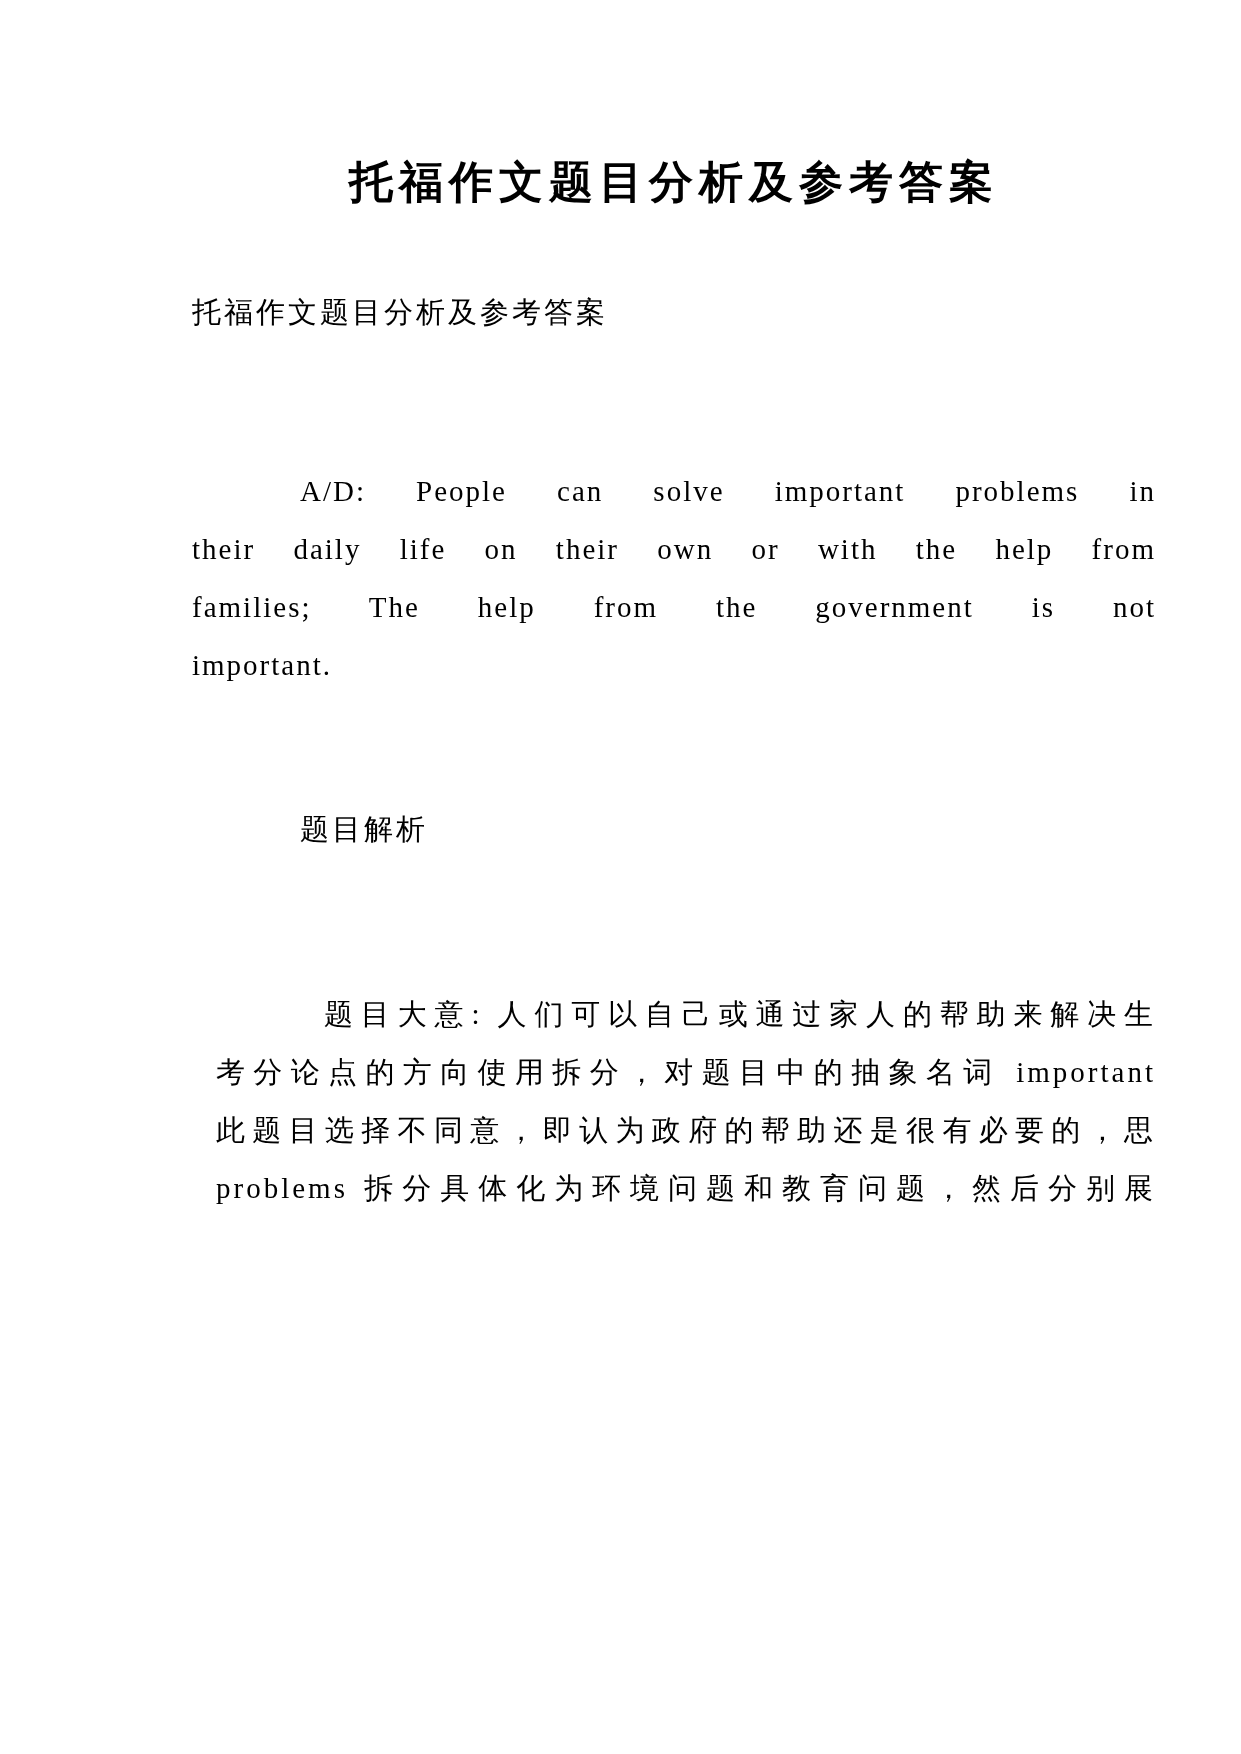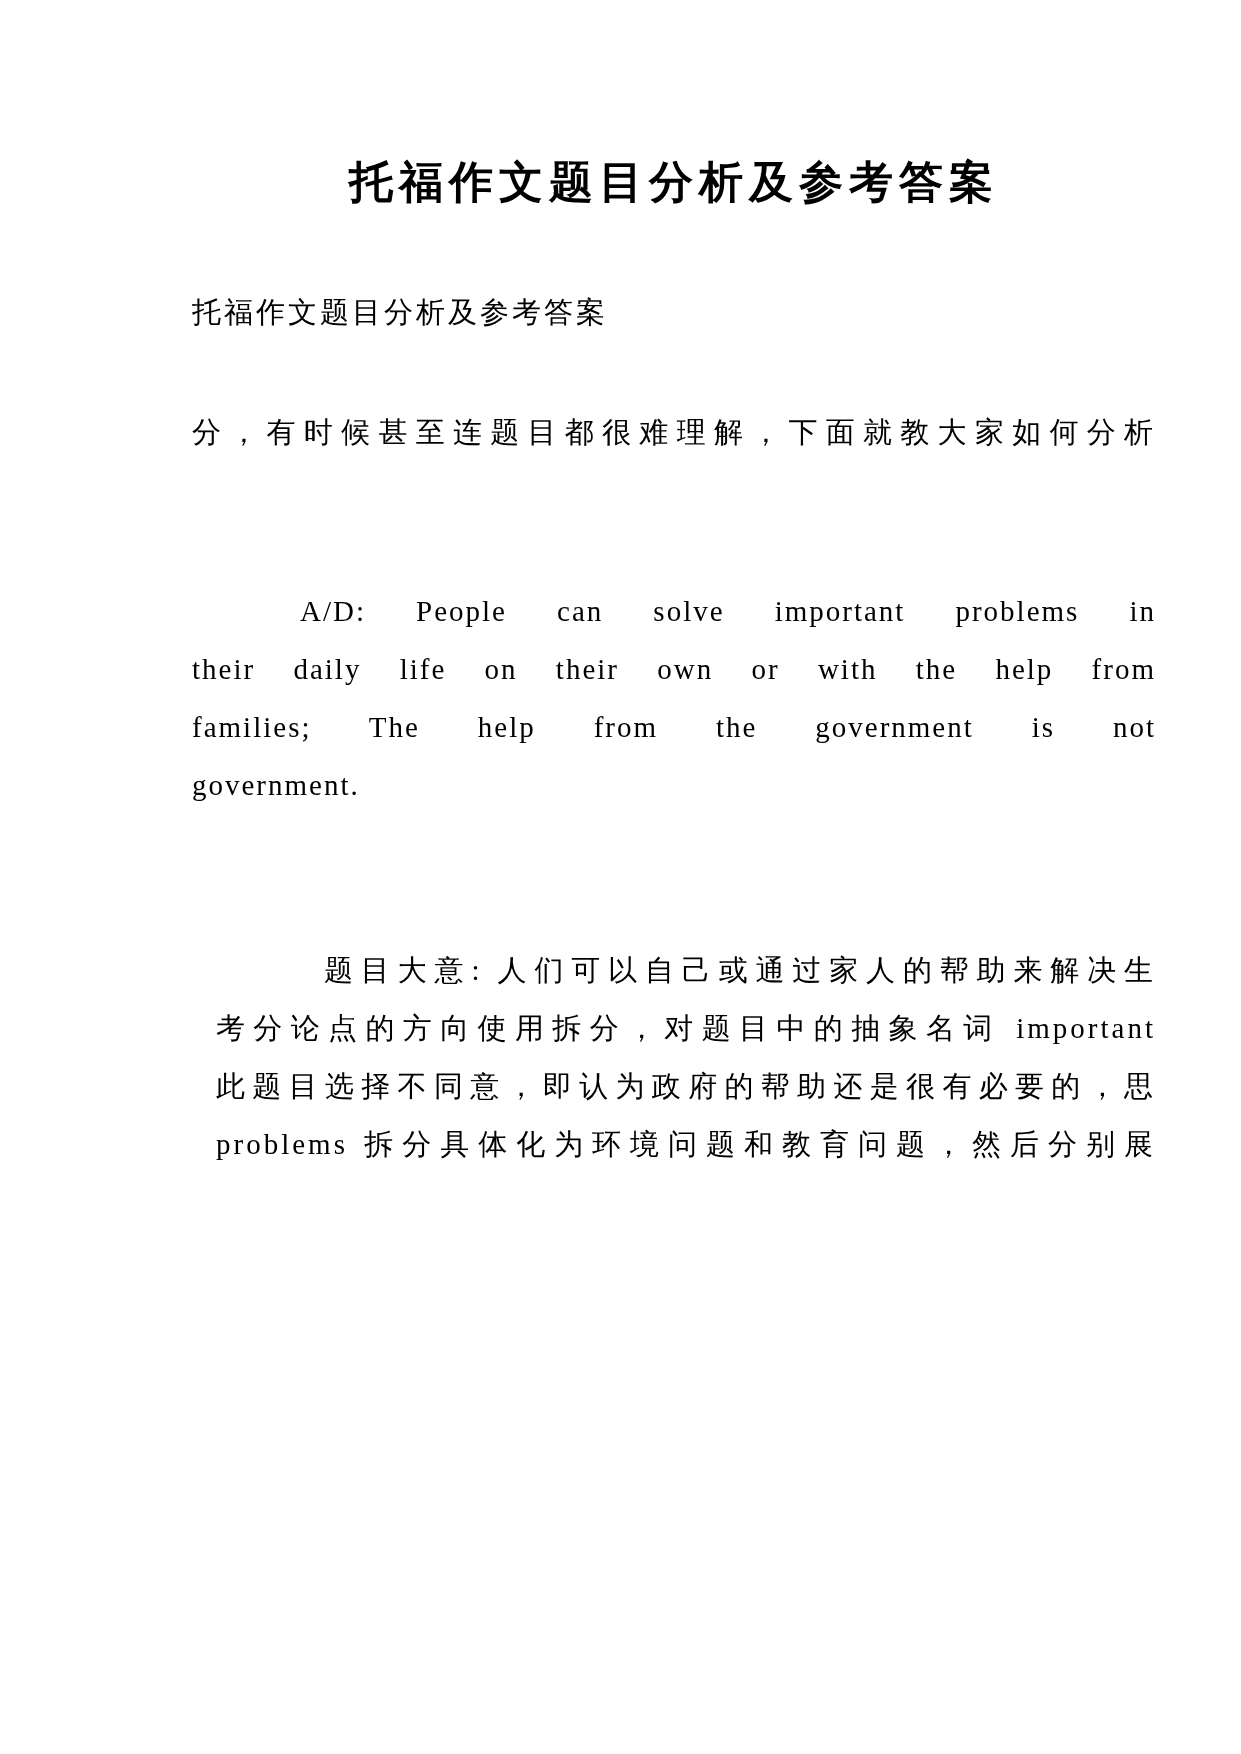--- a/index.html
+++ b/index.html
@@ -61,30 +61,30 @@
 </head>
 <body>
 
 <div class="page">
 
   <h1 class="doc-title">托福作文题目分析及参考答案</h1>
 
   <div class="line short subtitle">托福作文题目分析及参考答案</div>
 
   <div class="p1">
-    <div class="line">分，有时候甚至连题目都很难理解，下面就教大家如何分析</div>
   </div>
 
   <div class="p2">
     <div class="line first latin">A/D: People can solve important problems in</div>
     <div class="line latin">their daily life on their own or with the help from</div>
     <div class="line latin">families; The help from the government is not</div>
-    <div class="line short latin">government.</div>
+    <div class="line short latin">important.</div>
   </div>
 
+  <div class="line short first section-heading">题目解析</div>
 
   <div class="p3">
     <div class="line first">题目大意: 人们可以自己或通过家人的帮助来解决生</div>
     <div class="line">考分论点的方向使用拆分，对题目中的抽象名词 important</div>
     <div class="line">此题目选择不同意，即认为政府的帮助还是很有必要的，思</div>
     <div class="line">problems 拆分具体化为环境问题和教育问题，然后分别展</div>
   </div>
 
 </div>
 

